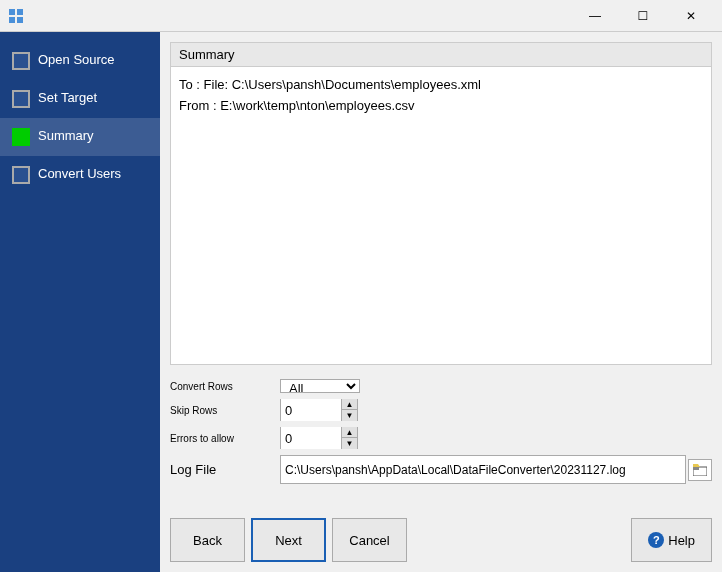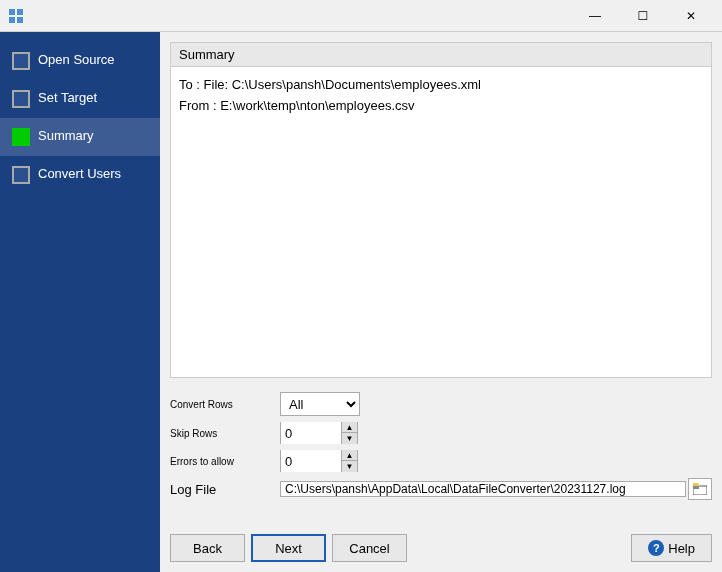--- a/index.html
+++ b/index.html
@@ -120,21 +120,21 @@
       text-align: left;
       padding-right: 8px;
       font-size: 10px;
     }
     .option-control {
       display: flex;
       align-items: center;
     }
     select.option-select {
       width: 80px;
-      height: 24px;
+      height: 14px;
       border: 1px solid #aaa;
       background: white;
       font-size: 13px;
       padding: 0 4px;
     }
     .spinner-container {
       display: flex;
       align-items: center;
       border: 1px solid #aaa;
       background: white;
@@ -170,21 +170,21 @@
       display: flex;
       align-items: center;
       margin-bottom: 22px;
     }
     .logfile-label {
       width: 110px;
       font-size: 13px;
     }
     .logfile-input {
       flex: 1;
-      height: 16px;
+      height: 29px;
       border: 1px solid #aaa;
       font-size: 12px;
       padding: 0 4px;
       background: white;
     }
     .logfile-browse {
       width: 24px;
       height: 22px;
       border: 1px solid #aaa;
       background: white;
@@ -195,21 +195,21 @@
       margin-left: 2px;
       font-size: 11px;
     }
     .button-bar {
       display: flex;
       align-items: center;
       padding: 8px 0 0 0;
       gap: 6px;
     }
     .btn {
-      height: 28px;
+      height: 44px;
       min-width: 75px;
       padding: 0 16px;
       border: 1px solid #aaa;
       background: #e8e8e8;
       cursor: pointer;
       font-size: 13px;
       display: flex;
       align-items: center;
       justify-content: center;
     }

